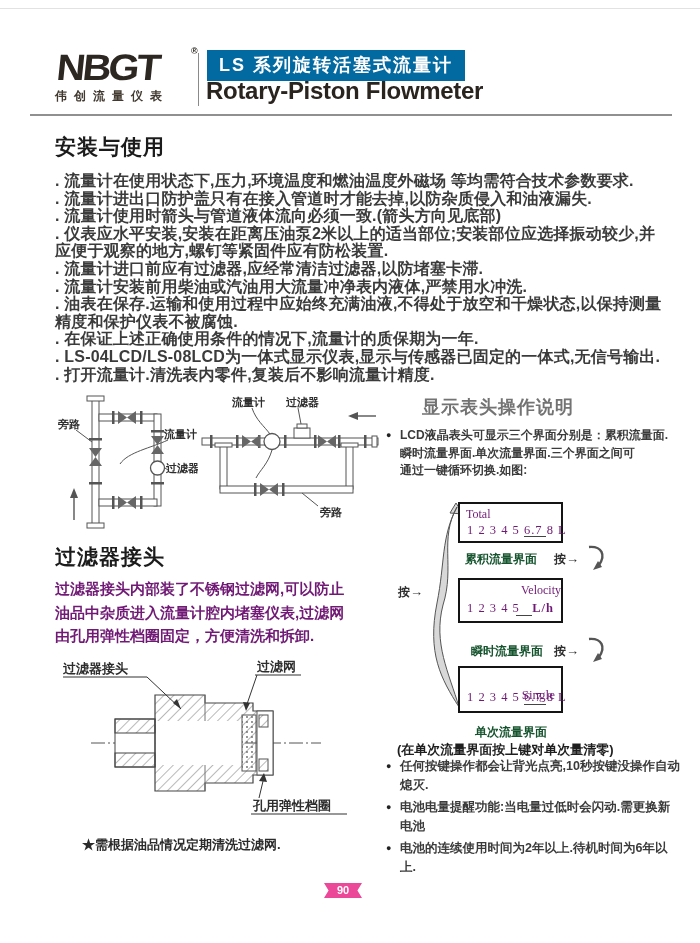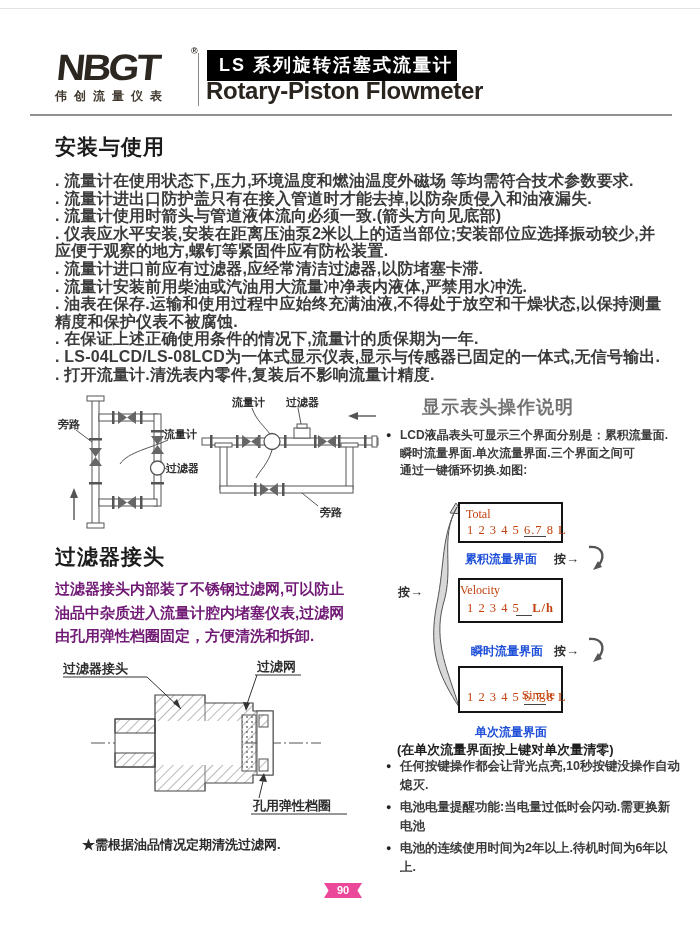--- a/index.html
+++ b/index.html
@@ -11,53 +11,53 @@
   .scan-line{left:0;top:8px;width:700px;height:1px;background:#e2e2e2;}
 
   
   .logo-block{left:55px;top:46px;width:145px;}
   .logo-mark{font-size:40px;font-weight:bold;color:#2d2722;letter-spacing:-3px;
              transform:skewX(-6deg) scaleY(.92);transform-origin:left bottom;
              line-height:40px;display:inline-block;}
   .logo-reg{position:absolute;top:0px;left:136px;font-size:9px;color:#2d2722;font-weight:bold;}
   .logo-sub{margin-top:2px;font-size:12px;font-weight:bold;letter-spacing:7px;color:#41392f;white-space:nowrap;}
   .v-div{left:198px;top:53px;width:1px;height:53px;background:#8a8a8a;}
-  .series-bar{left:207px;top:50px;background:#000000;color:#ffffff;font-size:18px;font-weight:bold;
-              letter-spacing:2px;padding:3px 4px 4px 12px;white-space:nowrap;}
+  .series-bar{left:207px;top:50px;background:#0369a1;color:#ffffff;font-size:18px;font-weight:bold;
+              letter-spacing:2px;padding:3px 12px 4px 12px;white-space:nowrap;}
   .title-en{left:206px;top:77px;font-size:24px;font-weight:bold;color:#2a241f;letter-spacing:-0.3px;white-space:nowrap;}
   .h-rule{left:30px;top:114px;width:642px;height:2px;background:#909090;}
 
   
   .sec-title{font-size:21px;font-weight:bold;color:#1b1b1b;letter-spacing:1px;white-space:nowrap;}
 
   
   .install-list{left:55px;top:172px;width:616px;font-size:16px;line-height:17.6px;
                 font-weight:bold;color:#3b3b3b;letter-spacing:0.2px;}
   .install-list > div{margin:0;}
 
   
   .disp-title{left:398px;top:395px;width:200px;text-align:center;font-size:18px;font-weight:bold;color:#737373;letter-spacing:1px;}
   .marker{position:absolute;left:0;top:0;font-size:9px;line-height:17px;color:#222;}
   .disp-intro{left:386px;top:427px;width:292px;font-size:12px;line-height:17.5px;font-weight:bold;color:#3b3b3b;padding-left:14px;}
   .disp-bullets{left:386px;top:757px;width:294px;font-size:12.5px;line-height:19px;font-weight:bold;color:#3b3b3b;}
   .disp-bullets .bitem{position:relative;padding-left:14px;margin-bottom:3px;}
   .disp-bullets .marker{line-height:19px;}
 
   
-  .lcd-box{position:absolute;border:2.5px solid #141414;background:#fff;font-family:"Liberation Serif",serif;color:#c2410c;}
+  .lcd-box{position:absolute;border:2.5px solid #141414;background:#fff;font-family:"Liberation Serif",serif;color:#701a75;}
   .lcd-total{left:458px;top:502px;width:101px;height:37px;}
   .lcd-vel{left:458px;top:578px;width:101px;height:41px;}
   .lcd-single{left:458px;top:666px;width:101px;height:43px;}
   .lcd-lab-tl{position:absolute;left:6px;top:3px;font-size:12px;}
-  .lcd-lab-c{position:absolute;left:0;top:3px;width:100%;text-align:left;font-size:12px;}
+  .lcd-lab-c{position:absolute;left:0;top:3px;width:100%;text-align:right;font-size:12px;}
   .lcd-lab-tr{position:absolute;right:6px;top:3px;font-size:13px;margin-top:16px;}
   .lcd-val{position:absolute;left:7px;top:19px;font-size:12.5px;white-space:pre;letter-spacing:1px;}
   .lcd-val-c{position:absolute;left:0;top:21px;width:100%;text-align:center;font-size:12.5px;letter-spacing:1px;}
   .u-line{position:absolute;height:1px;background:#444;}
-  .cap{position:absolute;font-size:12px;font-weight:bold;color:#1d4ed8;white-space:nowrap;}
+  .cap{position:absolute;font-size:12px;font-weight:bold;color:#14532d;white-space:nowrap;}
   .press{position:absolute;font-size:12px;font-weight:bold;color:#2e2e2e;white-space:nowrap;}
   .press .arr{font-size:13px;}
   .lcd-note{left:397px;top:741px;font-size:13px;font-weight:bold;color:#1e1e1e;white-space:nowrap;}
 
   
   .filter-body{left:55px;top:577px;width:298px;font-size:15px;line-height:23.5px;font-weight:bold;color:#701a75;}
   .filter-note{left:82px;top:836px;font-size:13px;font-weight:bold;color:#2b2b2b;white-space:nowrap;}
 
   
   svg text{font-family:"Liberation Sans",sans-serif;font-weight:bold;fill:#2e2e2e;}

